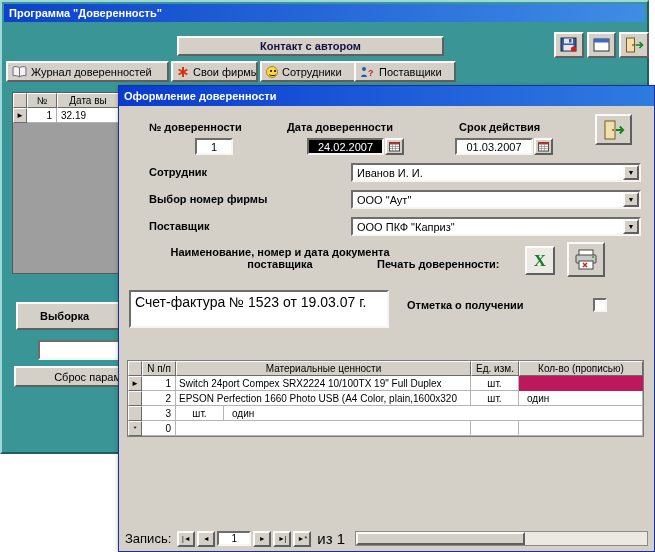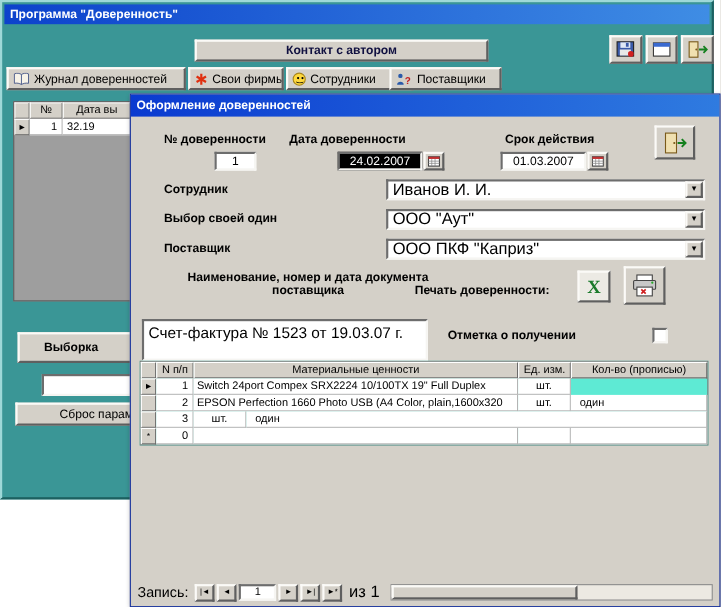--- a/index.html
+++ b/index.html
@@ -30,25 +30,25 @@
   #vyb-field{left:36px;top:338px;width:130px;height:20px}
   #reset-btn{left:12px;top:364px;width:158px;height:21px;font-size:11px;white-space:nowrap;overflow:hidden}
 
   
   #dialog{left:118px;top:85px;width:537px;height:467px;background:#d4d0c8;border:1px solid #16309c;box-shadow:1px 2px 5px rgba(0,0,0,.4);z-index:10}
   #dlg-titlebar{left:0;top:0;width:100%;height:20px;background:linear-gradient(90deg,#0a3ad0,#2f7be0)}
   .lbl{font-size:11px;font-weight:bold;color:#000;white-space:nowrap}
   .field{background:#fff;border:2px solid;border-color:#6d6d6d #f6f5f2 #f6f5f2 #6d6d6d;font-size:11px;display:flex;align-items:center;justify-content:center}
   .smallbtn{width:19px;height:17px;padding:0}
   .combo{width:290px;height:19px;background:#fff;border:2px solid;border-color:#6d6d6d #f6f5f2 #f6f5f2 #6d6d6d;display:flex}
-  .cval{flex:1;font-size:15px;line-height:14px;padding:1px 0 0 4px;overflow:hidden;white-space:nowrap}
+  .cval{flex:1;font-size:11px;line-height:14px;padding:1px 0 0 4px;overflow:hidden;white-space:nowrap}
   .carrow{width:16px;flex:none;display:flex;align-items:center;justify-content:center;font-size:7px}
   #date-field{background:#000;color:#fff;border-color:#6d6d6d #f6f5f2 #f6f5f2 #6d6d6d}
   
-  #grid{left:8px;top:242px;width:517px;border:1px solid #7a7a7a;background:#5eead4}
+  #grid{left:8px;top:274px;width:517px;border:1px solid #7a7a7a;background:#be185d}
   .grow{display:flex;height:15px}
   .ghcell{background:#d4d0c8;border:1px solid;border-color:#fff #6a6a6a #6a6a6a #fff;font-size:10px;display:flex;align-items:center;justify-content:center;overflow:hidden;white-space:nowrap}
   .gcell{background:#fff;border-right:1px solid #b4b4b4;border-bottom:1px solid #b4b4b4;font-size:10px;display:flex;align-items:center;overflow:hidden;white-space:nowrap}
   .gsel{width:14px;flex:none;font-size:8px}
   .gnum{width:34px;flex:none}
   .gname{width:295px;flex:none}
   .gunit{width:48px;flex:none}
   .gqty{flex:1}
   .gcell.gnum{justify-content:flex-end;padding-right:4px}
   .gcell.gname{padding-left:3px}
@@ -160,25 +160,25 @@
   <div id="vyb-panel" class="abs btn3d">
     <span>Выборка</span>
   </div>
   <div id="vyb-field" class="abs sunk"></div>
   <button id="reset-btn" class="abs btn3d center">Сброс парамет</button>
 </div>
 
 <div id="dialog" class="abs">
 
   <div id="dlg-titlebar" class="abs titlebar">
-    <span>Оформление доверенностей</span>
+    <span>Оформление доверенности</span>
   </div>
 
   <span class="abs lbl" style="left:30px;top:35px">№ доверенности</span>
-  <span class="abs lbl" style="left:144px;top:35px">Дата доверенности</span>
+  <span class="abs lbl" style="left:168px;top:35px">Дата доверенности</span>
   <span class="abs lbl" style="left:340px;top:35px">Срок действия</span>
 
   <div class="abs field" style="left:76px;top:52px;width:38px;height:17px">1</div>
   <div id="date-field" class="abs field" style="left:188px;top:52px;width:77px;height:17px">24.02.2007</div>
   <button class="abs btn3d smallbtn center" style="left:266px;top:52px">
     <span>
       <svg width="11" height="11">
           <rect x="0.5" y="1.5" width="10" height="8.5" fill="#fff" stroke="#444"></rect>
           <rect x="0.5" y="1.5" width="10" height="2" fill="#c03030"></rect>
           <line x1="3.5" y1="3.5" x2="3.5" y2="10" stroke="#888" stroke-width="0.7"></line>
@@ -211,21 +211,21 @@
         </svg>
     </span>
   </button>
 
   <span class="abs lbl" style="left:30px;top:80px">Сотрудник</span>
   <div class="abs combo" style="left:232px;top:77px">
     <span class="cval">Иванов И. И.</span>
     <span class="carrow btn3d">▼</span>
   </div>
 
-  <span class="abs lbl" style="left:30px;top:107px">Выбор своей один</span>
+  <span class="abs lbl" style="left:30px;top:107px">Выбор номер фирмы</span>
   <div class="abs combo" style="left:232px;top:104px">
     <span class="cval">ООО "Аут"</span>
     <span class="carrow btn3d">▼</span>
   </div>
 
   <span class="abs lbl" style="left:30px;top:134px">Поставщик</span>
   <div class="abs combo" style="left:232px;top:131px">
     <span class="cval">ООО ПКФ "Каприз"</span>
     <span class="carrow btn3d">▼</span>
   </div>

